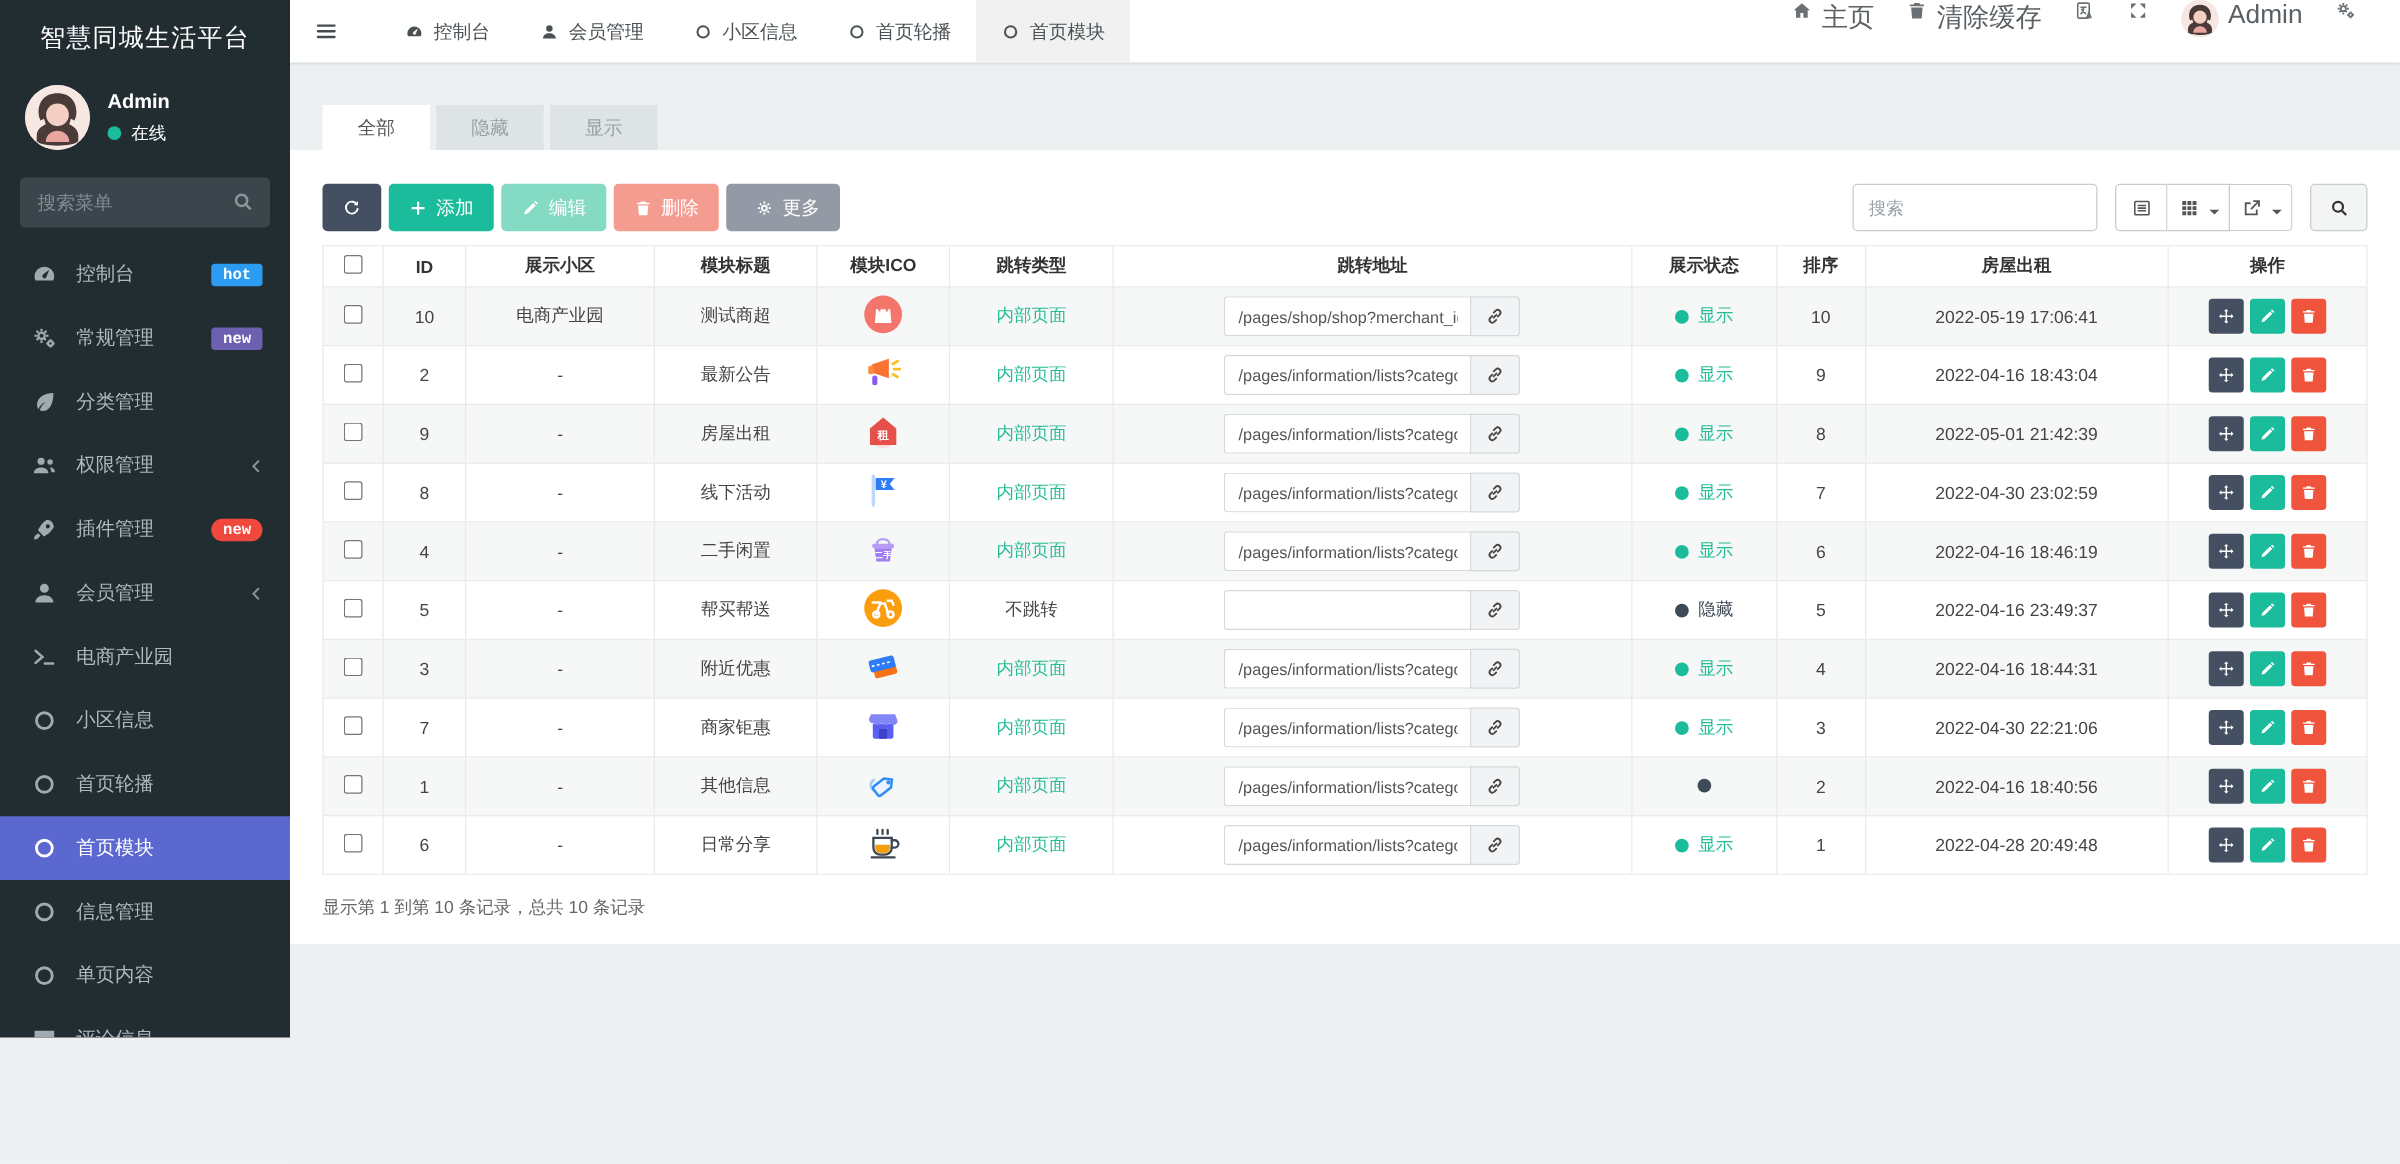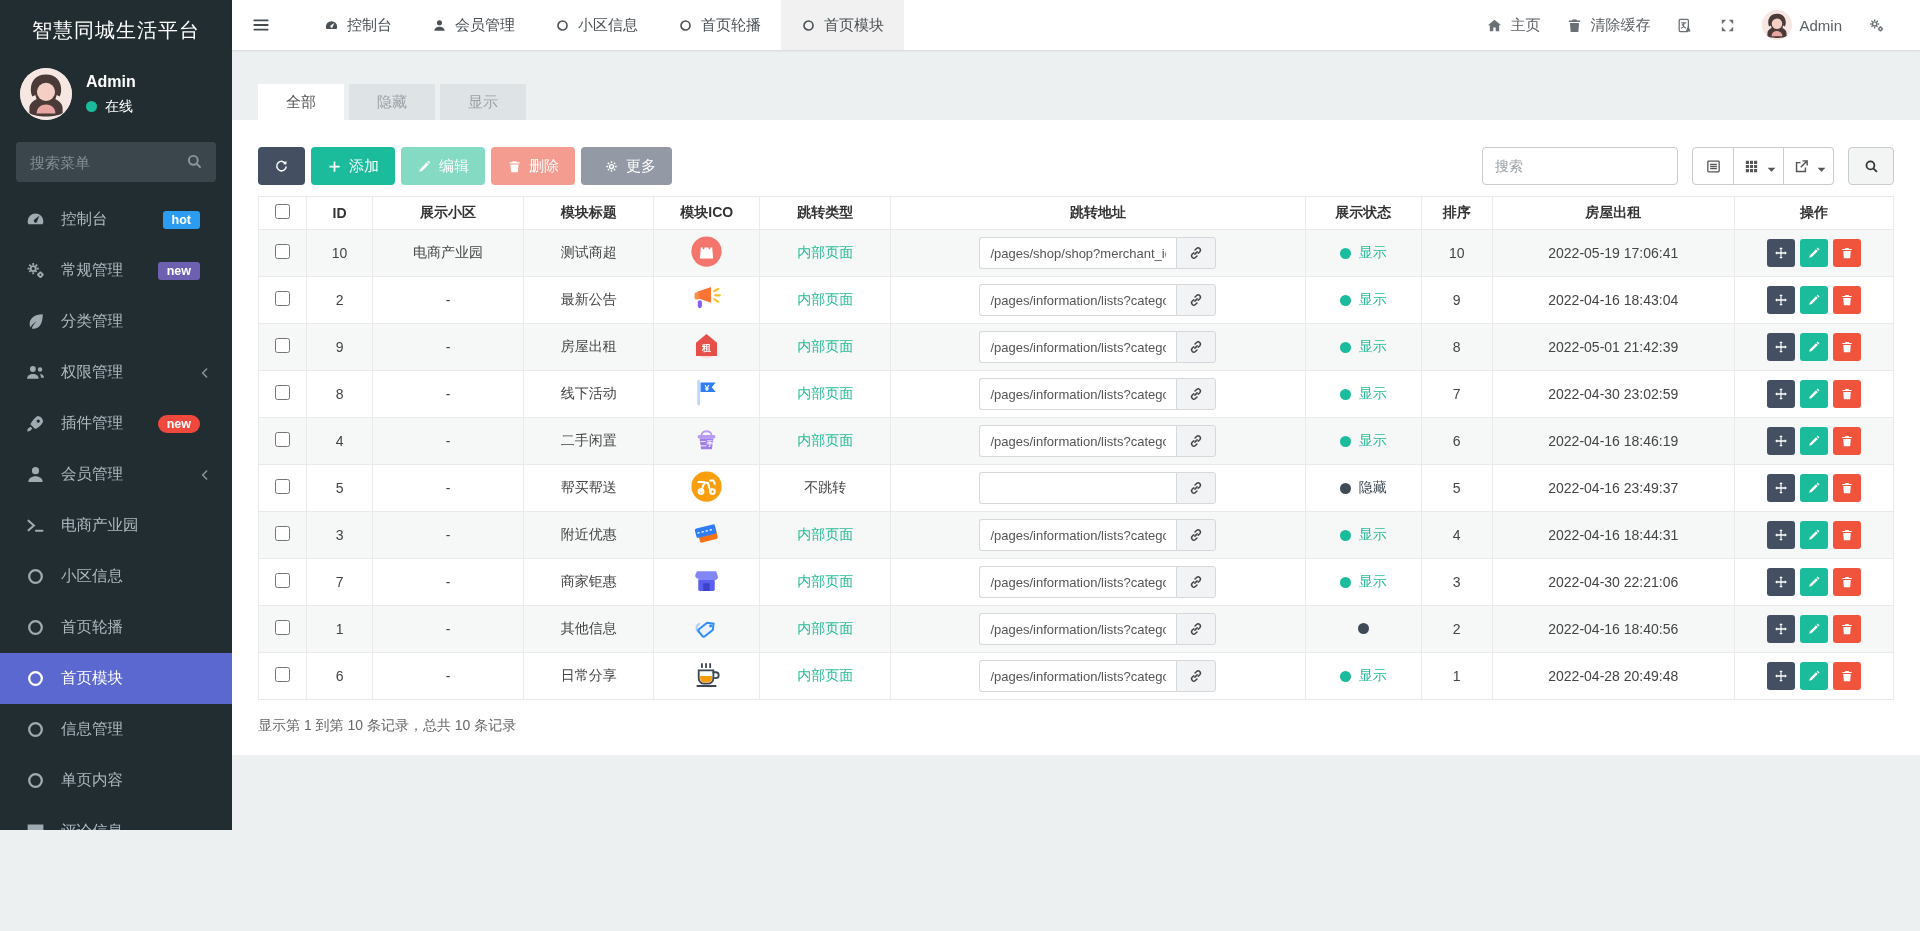--- a/index.html
+++ b/index.html
@@ -26,36 +26,36 @@
     color:#cfd8dc; font-size:15px; padding:0 38px 0 14px; outline:none; }
   .menu-search input::placeholder { color:#7f8c92; }
   .menu-search .ms-icon { position:absolute; right:12px; top:10px; width:19px; height:19px; color:#8a969c; }
   .menu { display:flex; flex-direction:column; }
   .menu-item { display:flex; align-items:center; height:51px; padding:0 16px 0 25px;
     color:#aeb9bf; font-size:15.5px; cursor:pointer; text-decoration:none; }
   .menu-item .mi-icon { width:21px; height:21px; margin-right:15px; flex:none; color:#9fabb1; }
   .menu-item.active { background:var(--accent-blue); color:#fff; }
   .menu-item.active .mi-icon { color:#fff; }
   .mi-label { flex:1 1 auto; }
-  .mi-badge { font-size:12.5px; font-weight:bold; color:#fff; padding:2px 9px; border-radius:3px; margin-right:16px; }
+  .mi-badge { font-size:12.5px; font-weight:bold; color:#fff; padding:2px 9px; border-radius:3px; margin-right:6px;font-family:Liberation Mono, monospace; }
   .mi-badge.pill { border-radius:10px; }
   .mi-chevron { width:14px; height:14px; color:#8a959b; margin-right:4px; }
 
   
   .topbar { position:absolute; left:232px; top:0; right:0; height:50px; background:#fff;
     display:flex; align-items:stretch; box-shadow:0 1px 2px rgba(0,0,0,.1); z-index:5; }
   .hamburger { width:58px; display:flex; align-items:center; justify-content:center; color:#454c50; cursor:pointer; }
   .hamburger svg { width:20px; height:20px; }
   .top-tabs { display:flex; margin-left:14px; }
   .top-tab { display:flex; align-items:center; gap:8px; padding:0 20px; font-size:15px; color:#4a5155;
     cursor:pointer; text-decoration:none; }
   .top-tab .tt-icon { width:15px; height:15px; color:#4a5155; }
   .top-tab.active { background:#f1f1f1; }
   .topbar-right { margin-left:auto; display:flex; align-items:center; padding-right:22px; }
-  .tb-item { display:flex; align-items:center; gap:7px; color:#5a6064; font-size:15px;
+  .tb-item { display:flex; align-items:flex-start; gap:7px; color:#5a6064; font-size:21px;
     padding:0 13px; cursor:pointer; text-decoration:none; height:100%; }
   .tb-item .tb-icon { width:17px; height:17px; color:#6a7174; }
 
   
   .content { position:absolute; left:232px; top:50px; right:0; bottom:0; background:#edf0f1; }
   .tabs-row { padding:34px 26px 0; display:flex; }
   .ftab { height:36px; display:flex; align-items:center; padding:0 28px; background:#dee3e5;
     color:#9aa2a7; font-size:15px; margin-right:5px; cursor:pointer; }
   .ftab.active { background:#fff; color:#555; }
   .panel { background:#fff; height:635px; padding:27px 26px 0; }

